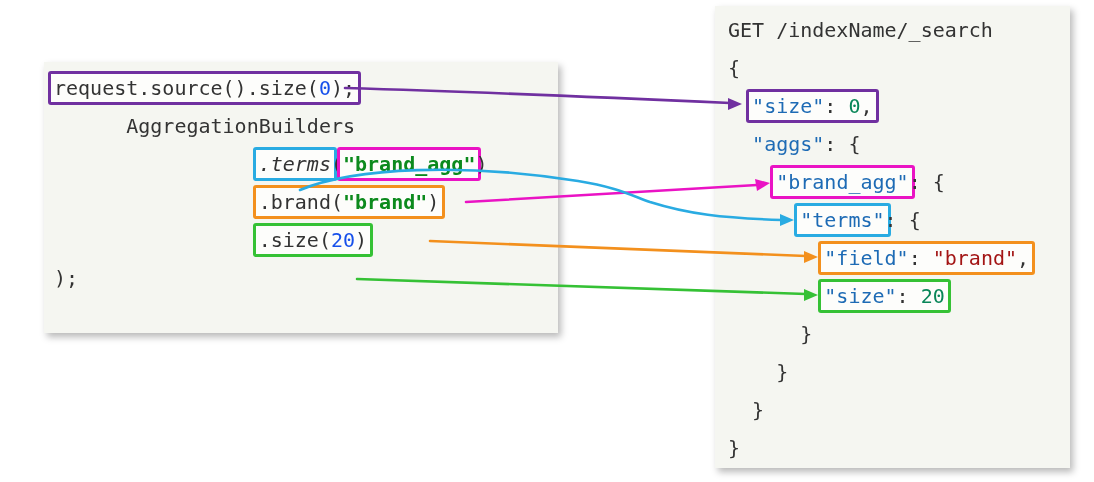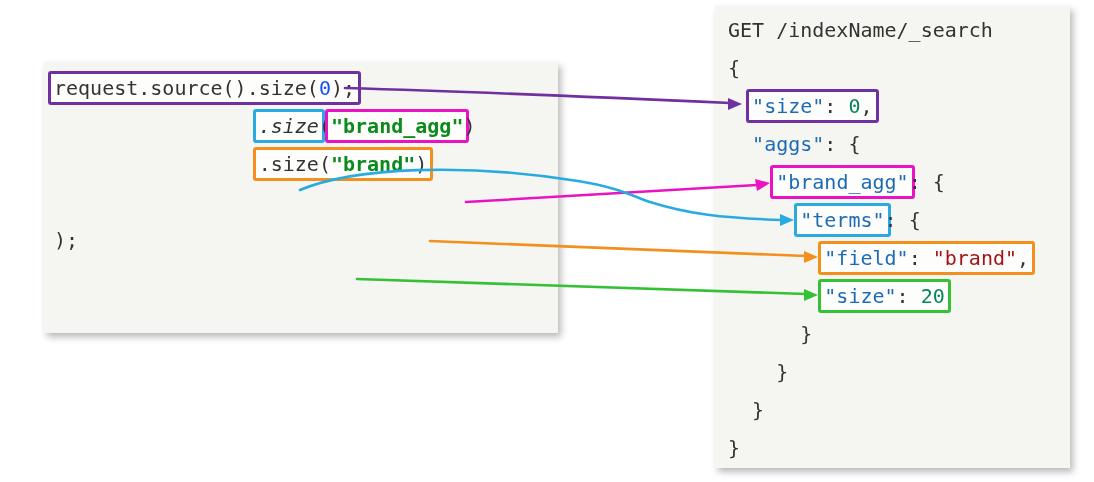--- a/index.html
+++ b/index.html
@@ -32,23 +32,24 @@
   .conn-orange path.line{stroke:var(--orange);}   .conn-orange path.head{fill:var(--orange);}
   .conn-green path.line{stroke:var(--green);}     .conn-green path.head{fill:var(--green);}
 </style>
 </head>
 <body>
 
 <div class="canvas">
 
   <div class="panel panel-left" id="left-panel">
       <div class="code-line"><span class="tok-box box-purple"><span class="tok tok-plain">request.source().size(</span><span class="tok tok-num">0</span><span class="tok tok-plain">);</span></span></div>
-      <div class="code-line"><span class="tok tok-plain">                 </span><span class="tok-box box-blue"><span class="tok tok-italic">.size</span></span><span class="tok tok-plain">(</span><span class="tok-box box-magenta"><span class="tok tok-str">"brand_agg"</span></span><span class="tok tok-plain">)</span></div>
-      <div class="code-line"><span class="tok tok-plain">                 </span><span class="tok-box box-orange"><span class="tok tok-plain">.size(</span><span class="tok tok-str">"brand"</span><span class="tok tok-plain">)</span></span></div>
-      <div class="code-line"><span class="tok tok-plain">                 </span></div>
+      <div class="code-line"><span class="tok tok-plain">      AggregationBuilders</span></div>
+      <div class="code-line"><span class="tok tok-plain">                 </span><span class="tok-box box-blue"><span class="tok tok-italic">.terms</span></span><span class="tok tok-plain">(</span><span class="tok-box box-magenta"><span class="tok tok-str">"brand_agg"</span></span><span class="tok tok-plain">)</span></div>
+      <div class="code-line"><span class="tok tok-plain">                 </span><span class="tok-box box-orange"><span class="tok tok-plain">.brand(</span><span class="tok tok-str">"brand"</span><span class="tok tok-plain">)</span></span></div>
+      <div class="code-line"><span class="tok tok-plain">                 </span><span class="tok-box box-green"><span class="tok tok-plain">.size(</span><span class="tok tok-num">20</span><span class="tok tok-plain">)</span></span></div>
       <div class="code-line"><span class="tok tok-plain">);</span></div>
     </div>
   <div class="panel panel-right" id="right-panel">
       <div class="code-line"><span class="tok tok-plain">GET /indexName/_search</span></div>
       <div class="code-line"><span class="tok tok-plain">{</span></div>
       <div class="code-line"><span class="tok tok-plain">  </span><span class="tok-box box-purple"><span class="tok tok-key">"size"</span><span class="tok tok-plain">: </span><span class="tok tok-jnum">0</span><span class="tok tok-plain">,</span></span></div>
       <div class="code-line"><span class="tok tok-plain">  </span><span class="tok tok-key">"aggs"</span><span class="tok tok-plain">: {</span></div>
       <div class="code-line"><span class="tok tok-plain">    </span><span class="tok-box box-magenta"><span class="tok tok-key">"brand_agg"</span></span><span class="tok tok-plain">: {</span></div>
       <div class="code-line"><span class="tok tok-plain">      </span><span class="tok-box box-blue"><span class="tok tok-key">"terms"</span></span><span class="tok tok-plain">: {</span></div>
       <div class="code-line"><span class="tok tok-plain">        </span><span class="tok-box box-orange"><span class="tok tok-key">"field"</span><span class="tok tok-plain">: </span><span class="tok tok-jstr">"brand"</span><span class="tok tok-plain">,</span></span></div>

